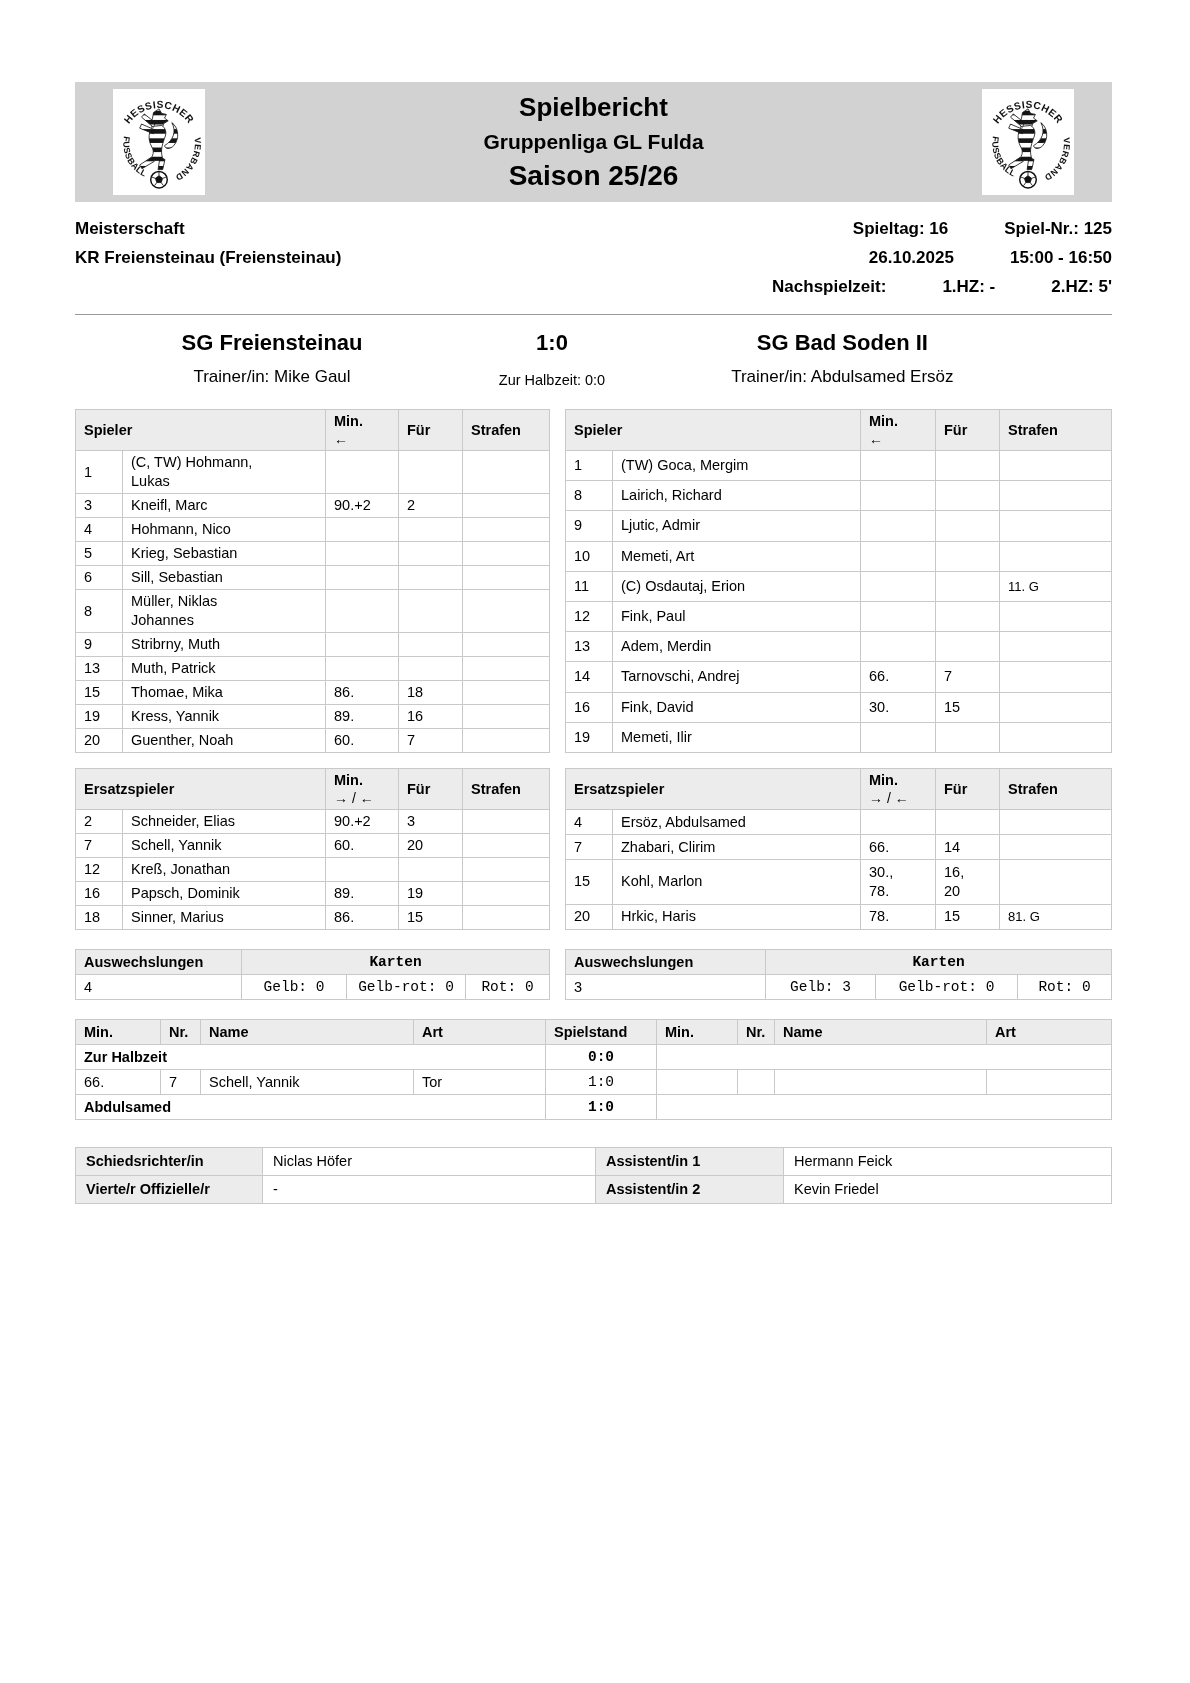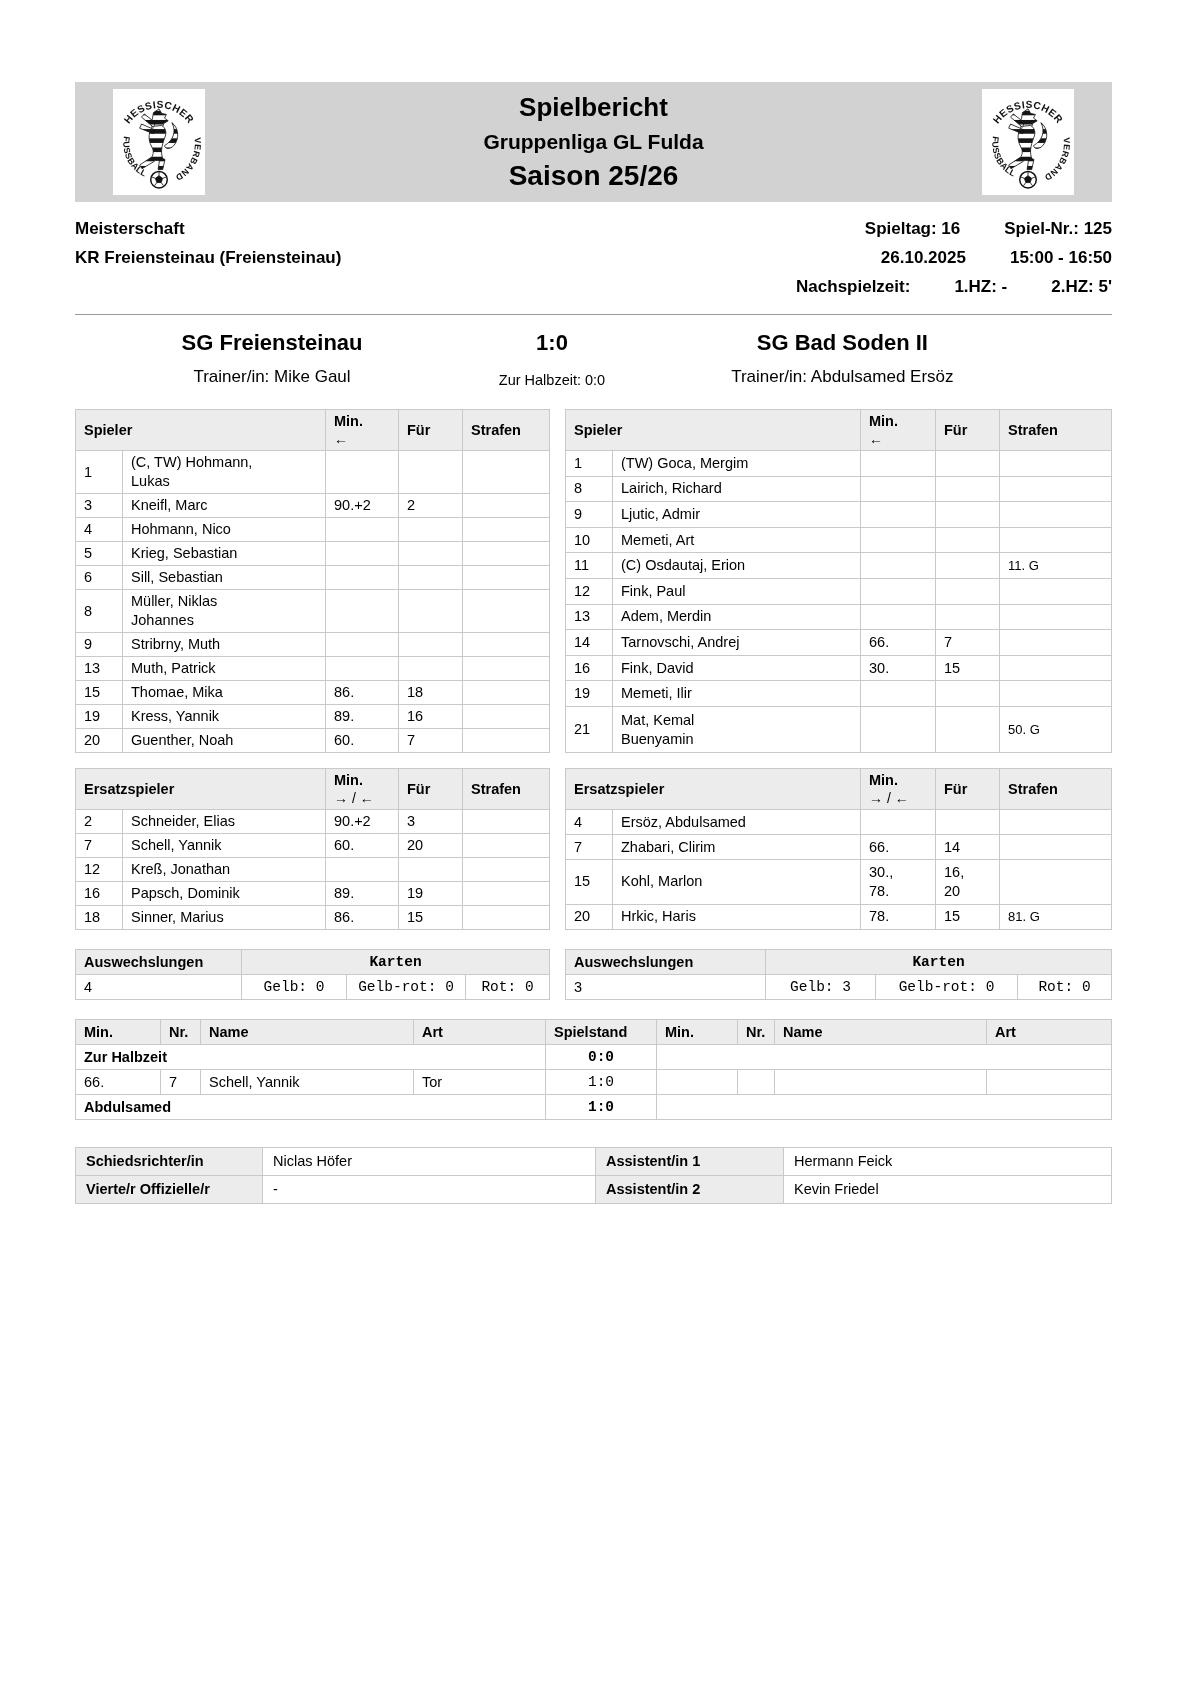--- a/index.html
+++ b/index.html
@@ -18,21 +18,21 @@
   }
   .logo-box { width:92px; height:106px; background:#fff; flex:0 0 auto; }
   .banner-center { flex:1; text-align:center; }
   .title-main   { font-size:26px; font-weight:bold; line-height:1; margin-bottom:11px; }
   .title-league { font-size:21px; font-weight:bold; line-height:1; margin-bottom:10px; }
   .title-season { font-size:28px; font-weight:bold; line-height:1; }
 
   
   .meta { margin-top:12px; font-weight:bold; font-size:17px; }
   .meta-row { display:flex; justify-content:space-between; line-height:29px; }
-  .meta-right { display:flex; gap:44px; }
+  .meta-right { display:flex; gap:56px; }
   .divider { border:none; border-top:1px solid #9a9a9a; margin:13px 0 0 0; }
 
   
   .scoreline { display:flex; margin-top:15px; }
   .sc-home  { width:38%; text-align:center; }
   .sc-mid   { width:16%; text-align:center; }
   .sc-away  { width:40%; text-align:center; }
   .sc-pad   { width:6%; }
   .team-name, .score-big { font-size:22px; font-weight:bold; line-height:26px; }
   .trainer  { font-size:17px; margin-top:11px; line-height:20px; }
@@ -385,28 +385,20 @@
             <td class="pre">15</td>
             <td class="strafen"></td>
           </tr>
           <tr>
             <td>19</td>
             <td class="pre">Memeti, Ilir</td>
             <td class="pre"></td>
             <td class="pre"></td>
             <td class="strafen"></td>
           </tr>
-          <tr>
-            <td>21</td>
-            <td class="pre">Mat, Kemal
-Buenyamin</td>
-            <td class="pre"></td>
-            <td class="pre"></td>
-            <td class="strafen">50. G</td>
-          </tr>
         </tbody>
     </table>
   </div>
 
   <div class="halves sub-gap">
     <table class="roster">
       <colgroup>
           <col style="width:47px">
           <col style="width:203px">
           <col style="width:73px">

